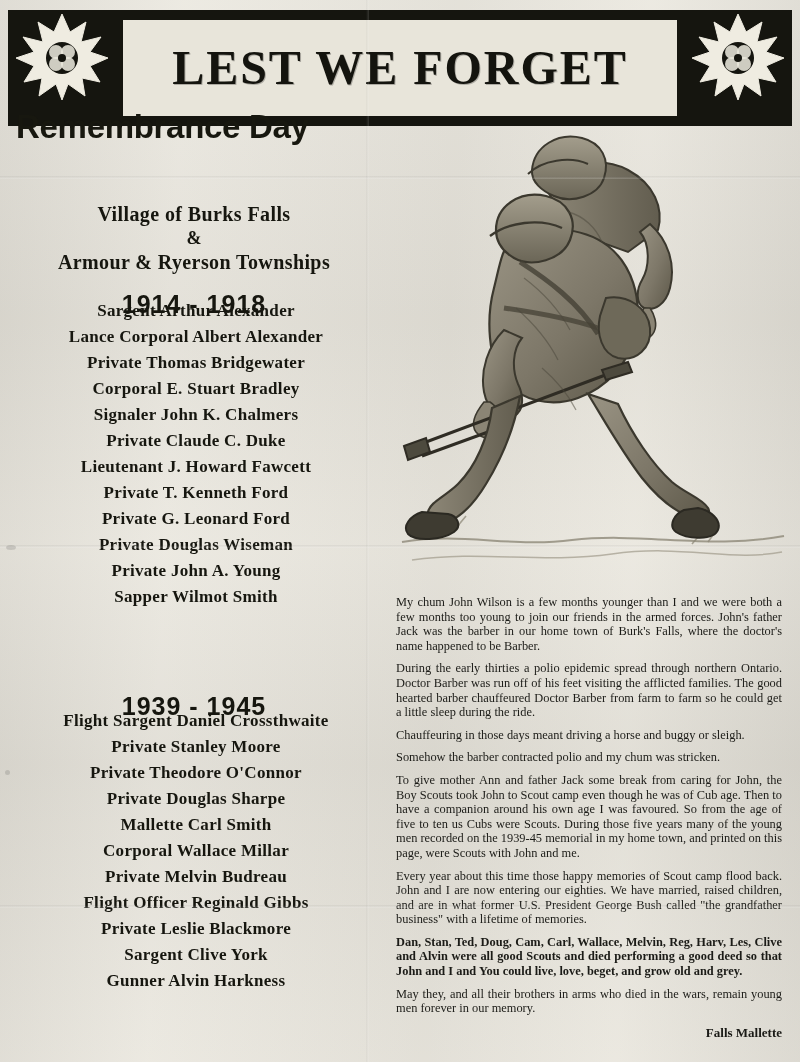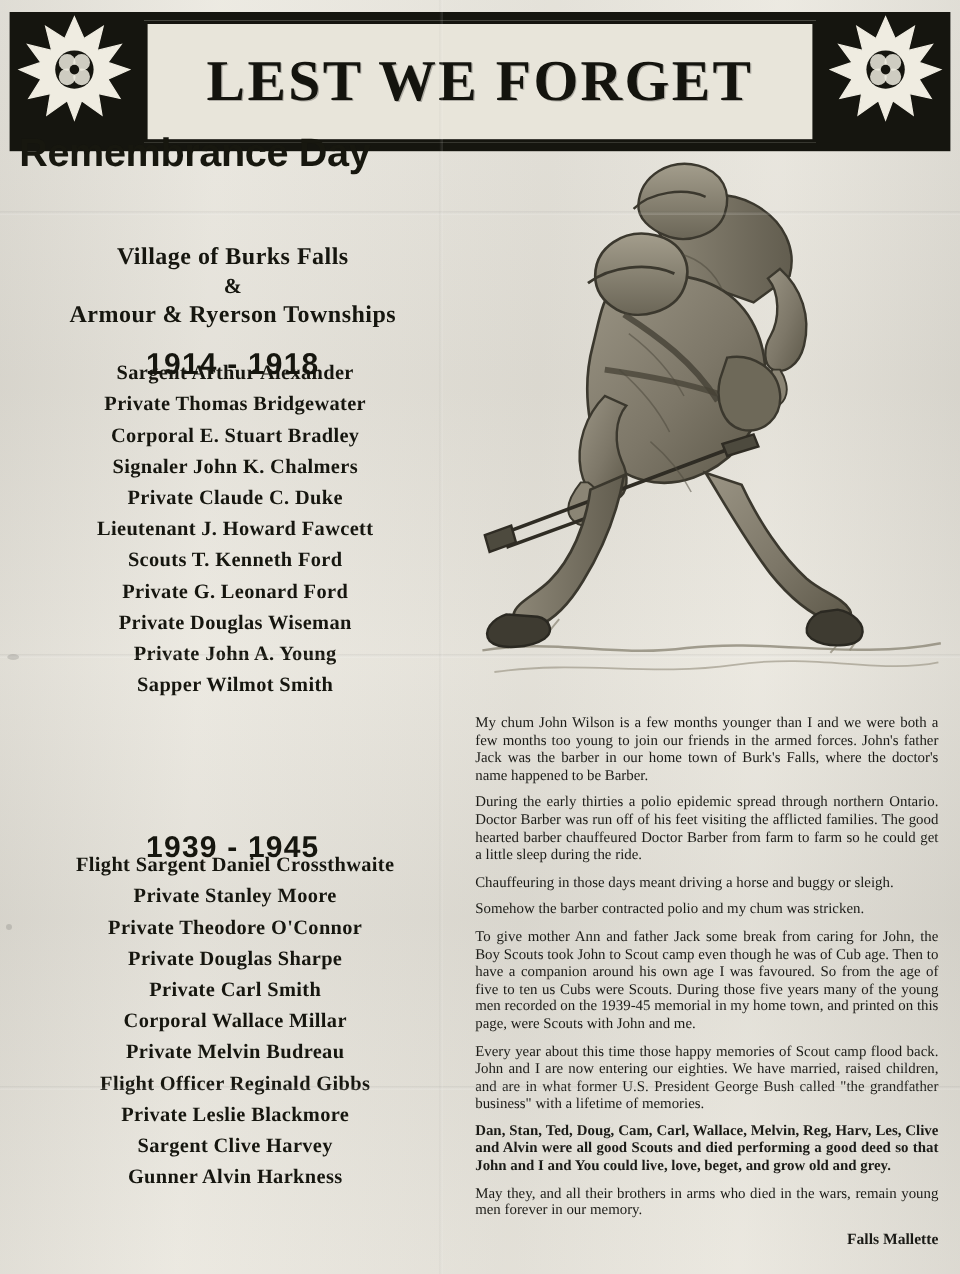--- a/index.html
+++ b/index.html
@@ -217,44 +217,45 @@
 
   <div class="sub-block">
     <div class="sub-line1">Village of Burks Falls</div>
     <div class="sub-amp">&amp;</div>
     <div class="sub-line2">Armour &amp; Ryerson Townships</div>
   </div>
 
   <div class="era era-ww1">1914 - 1918</div>
   <div class="names names-ww1">
     <div class="name">Sargent Arthur Alexander</div>
+    <div class="name">Lance Corporal Albert Alexander</div>
     <div class="name">Private Thomas Bridgewater</div>
     <div class="name">Corporal E. Stuart Bradley</div>
     <div class="name">Signaler John K. Chalmers</div>
     <div class="name">Private Claude C. Duke</div>
     <div class="name">Lieutenant J. Howard Fawcett</div>
-    <div class="name">Scouts T. Kenneth Ford</div>
+    <div class="name">Private T. Kenneth Ford</div>
     <div class="name">Private G. Leonard Ford</div>
     <div class="name">Private Douglas Wiseman</div>
     <div class="name">Private John A. Young</div>
     <div class="name">Sapper Wilmot Smith</div>
   </div>
 
   <div class="era era-ww2">1939 - 1945</div>
   <div class="names names-ww2">
     <div class="name">Flight Sargent Daniel Crossthwaite</div>
     <div class="name">Private Stanley Moore</div>
     <div class="name">Private Theodore O'Connor</div>
     <div class="name">Private Douglas Sharpe</div>
-    <div class="name">Private Carl Smith</div>
+    <div class="name">Mallette Carl Smith</div>
     <div class="name">Corporal Wallace Millar</div>
     <div class="name">Private Melvin Budreau</div>
     <div class="name">Flight Officer Reginald Gibbs</div>
     <div class="name">Private Leslie Blackmore</div>
-    <div class="name">Sargent Clive Harvey</div>
+    <div class="name">Sargent Clive York</div>
     <div class="name">Gunner Alvin Harkness</div>
   </div>
 
   <div class="soldier">
     <svg viewBox="0 0 400 478" xmlns="http://www.w3.org/2000/svg" aria-hidden="true">
       <defs>
         <linearGradient id="uni" x1="0" y1="0" x2="1" y2="1">
           <stop offset="0%" stop-color="#9a9484"></stop>
           <stop offset="55%" stop-color="#7d7768"></stop>
           <stop offset="100%" stop-color="#5d5849"></stop>

